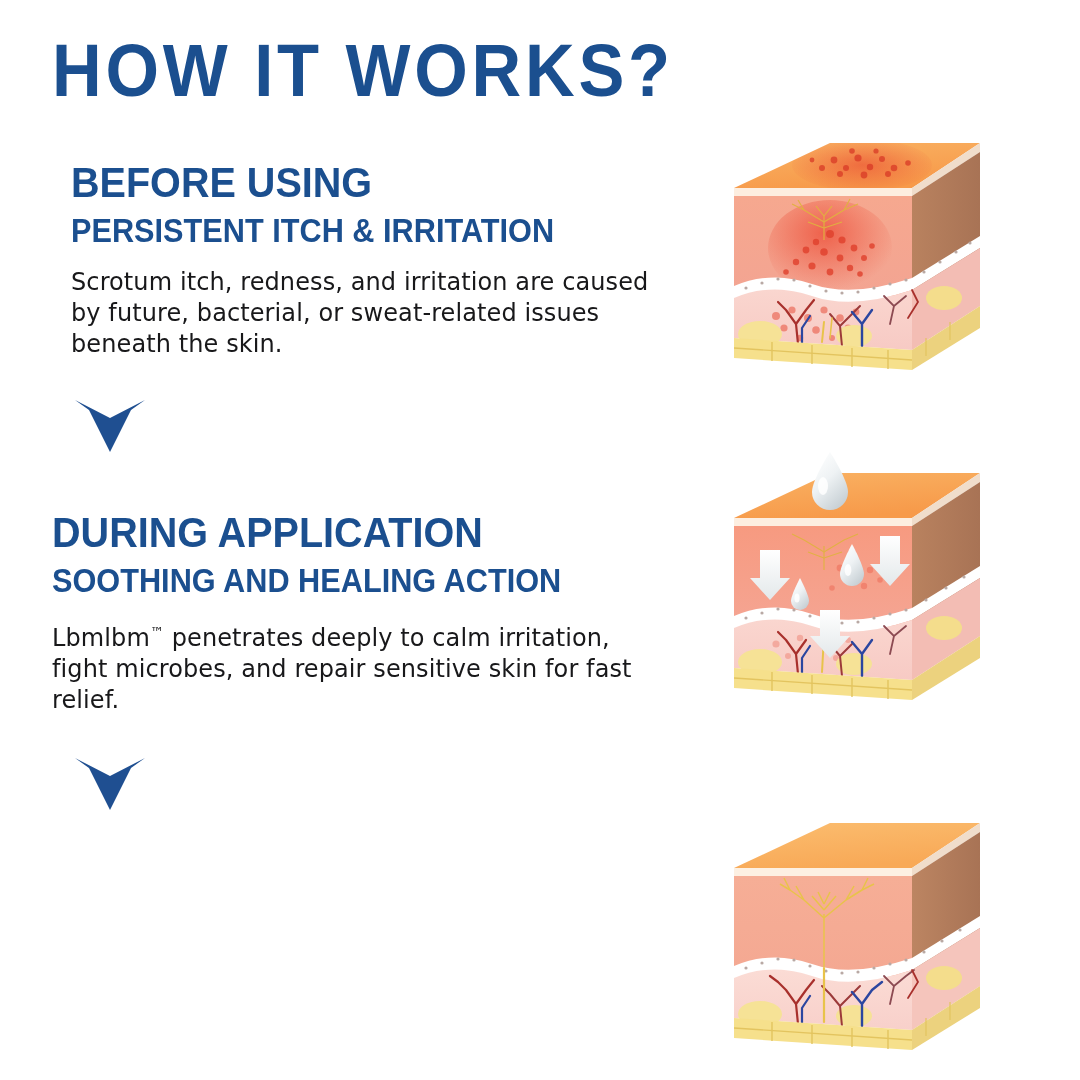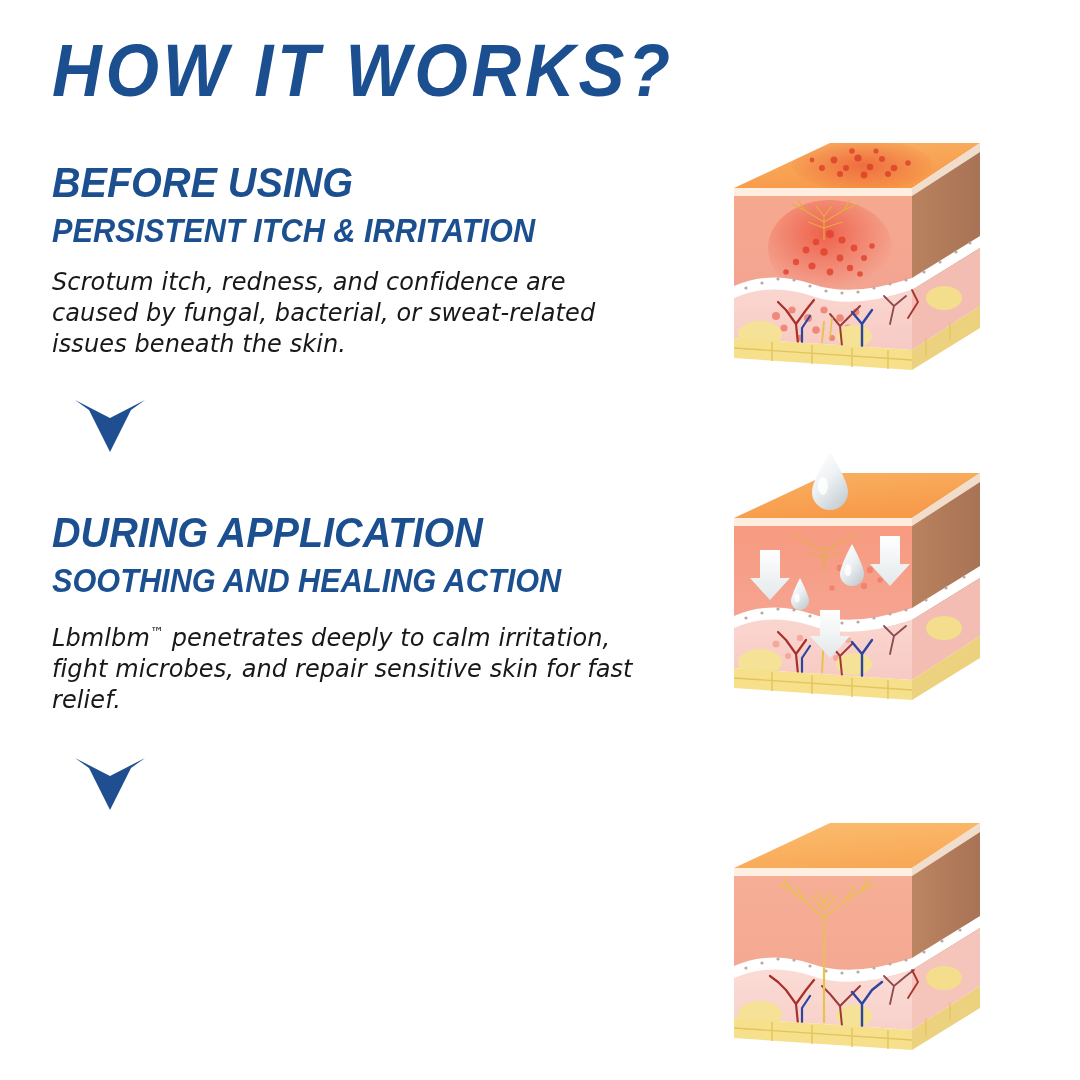--- a/index.html
+++ b/index.html
@@ -3,37 +3,37 @@
 <meta charset="utf-8">
 <style>
   html,body{margin:0;padding:0;}
   body{
     width:1080px;height:1080px;
     background:#ffffff;
     font-family:"Liberation Sans", sans-serif;
     overflow:hidden;
     position:relative;
   }
-  .page{position:relative;width:1080px;height:1080px;font-style:italic;}
+  .page{position:relative;width:1080px;height:1080px;}
 
   .title{
     position:absolute;left:52px;top:32px;
     font-family:"Liberation Sans", sans-serif;
     font-weight:bold;
     font-size:74px;
     line-height:78px;
     letter-spacing:4px;
     color:#1b4f8f;
     transform:scaleX(0.93);
     transform-origin:left top;
     white-space:nowrap;
   }
 
   .section{position:absolute;left:52px;width:600px;}
-  .sec1{top:158px;}
+  .sec1{top:158px;margin-left:19px;}
   .sec2{top:508px;}
   .sec3{top:828px;}
 
   .h-main{
     font-family:"Liberation Sans", sans-serif;
     font-weight:bold;
     font-size:43px;
     line-height:48px;
     letter-spacing:0px;
     color:#1b4f8f;
@@ -77,21 +77,21 @@
 </head>
 <body>
 
 <div class="page">
 
   <div class="title">HOW IT WORKS?</div>
 
   <div class="section sec1">
     <div class="h-main">BEFORE USING</div>
     <div class="h-sub">PERSISTENT ITCH &amp; IRRITATION</div>
-    <div class="body-text">Scrotum itch, redness, and confidence are caused by fungal, bacterial, or sweat-related issues beneath the skin.</div>
+    <div class="body-text">Scrotum itch, redness, and irritation are caused by future, bacterial, or sweat-related issues beneath the skin.</div>
   </div>
 
   <div class="arrow arrow1">
     <svg width="70" height="58" viewBox="0 0 70 58">
       <path d="M0 4 L35 22 L70 4 L56 14 L35 56 L14 14 Z" fill="#1f4f91"></path>
     </svg>
   </div>
 
   <div class="section sec2">
     <div class="h-main">DURING APPLICATION</div>

